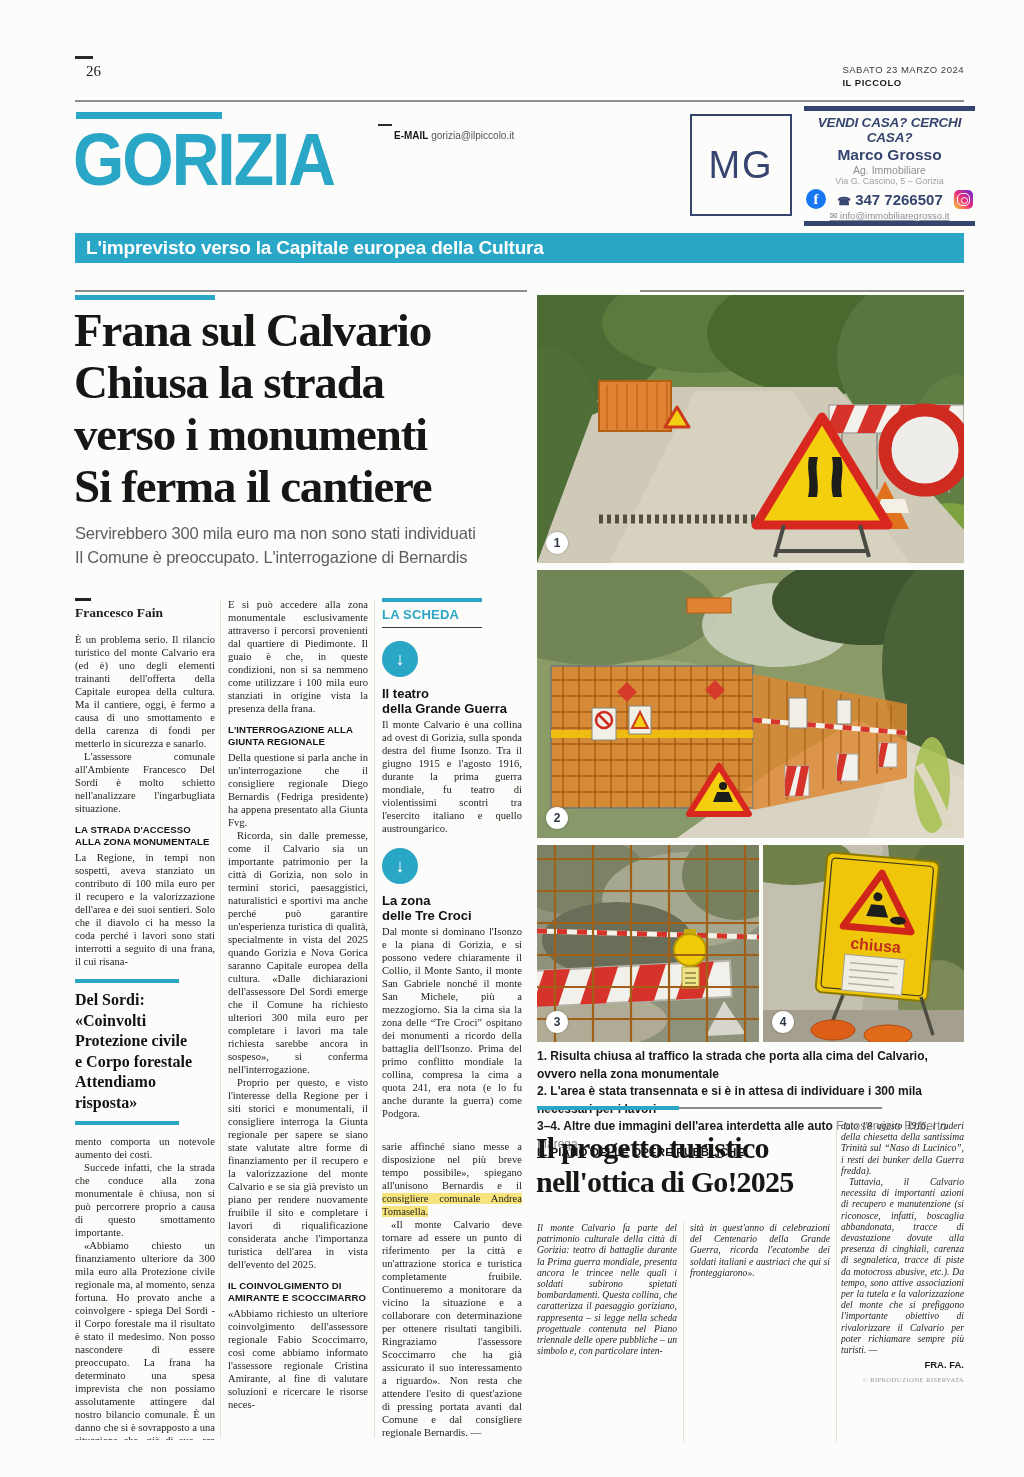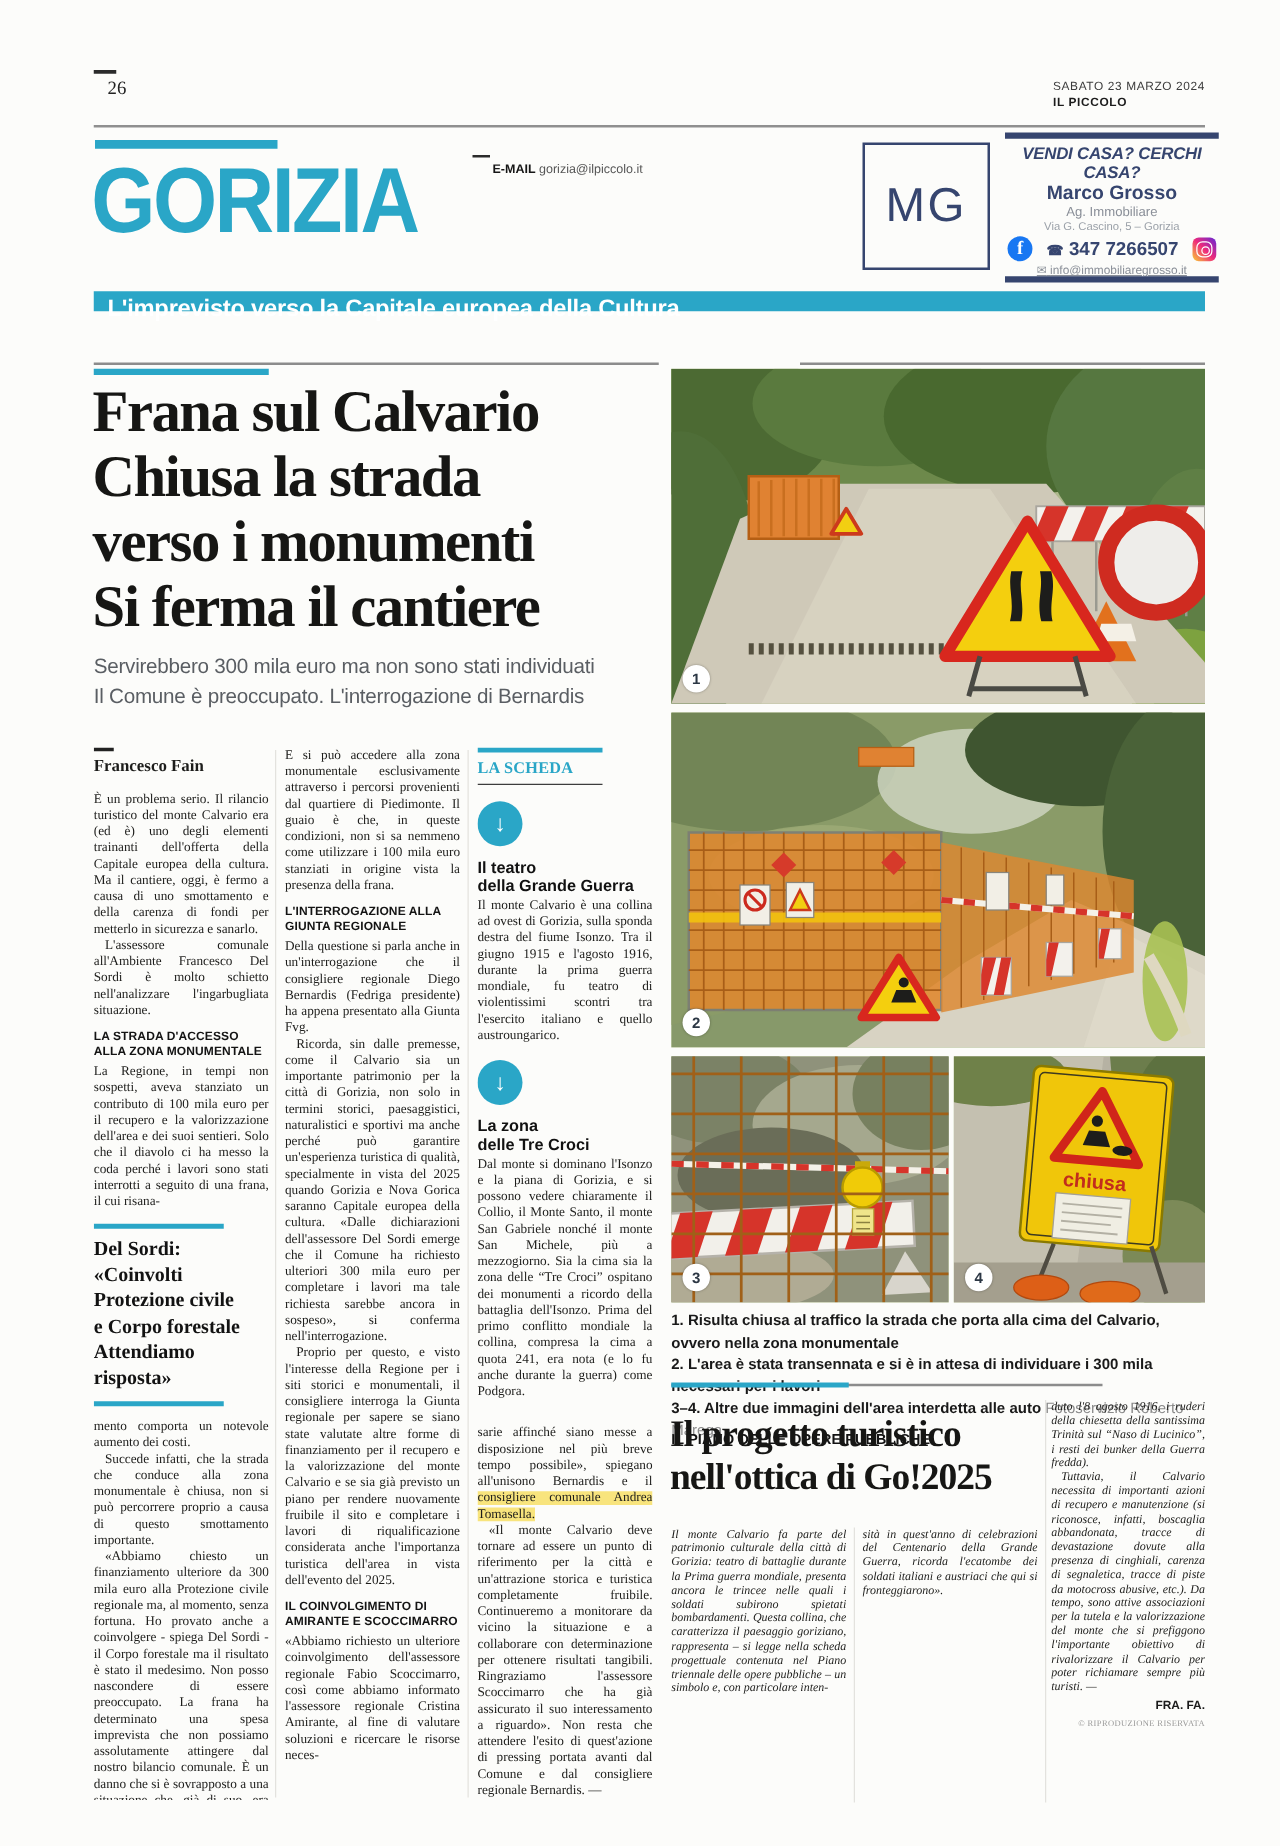--- a/index.html
+++ b/index.html
@@ -95,21 +95,21 @@
         </div>
         <div style="font-size:9.5px;color:#8a8f98;margin-top:1px;text-decoration:underline;">
           <span>✉</span>
           <span>info@immobiliaregrosso.it</span>
         </div>
       </div>
       <div style="height:5px;background:var(--navy);position:absolute;left:0;right:0;bottom:0;"></div>
     </div>
   </div>
 
-  <div class="abs bar" style="left:75px;top:233px;width:889px;height:16px;color:#fff;font-size:19px;font-weight:bold;line-height:30px;padding-left:11px;letter-spacing:-0.2px;">L'imprevisto verso la Capitale europea della Cultura</div>
+  <div class="abs bar" style="left:75px;top:233px;width:889px;height:30px;color:#fff;font-size:19px;font-weight:bold;line-height:30px;padding-left:11px;letter-spacing:-0.2px;">L'imprevisto verso la Capitale europea della Cultura</div>
 
   <div class="abs" style="left:75px;top:290px;width:452px;height:2px;background:var(--grayline);"></div>
   <div class="abs" style="left:640px;top:290px;width:324px;height:2px;background:var(--grayline);"></div>
 
   <div class="abs bar" style="left:75px;top:295px;width:140px;height:5px;"></div>
   <div class="abs serif" style="left:74px;top:304px;width:470px;font-weight:bold;font-size:47px;line-height:52px;letter-spacing:-1.2px;color:#161614;">
     <div>Frana sul Calvario</div>
     <div>Chiusa la strada</div>
     <div>verso i monumenti</div>
     <div>Si ferma il cantiere</div>
@@ -151,21 +151,21 @@
     <p class="ind">Ricorda, sin dalle premesse, come il Calvario sia un importante patrimonio per la città di Gorizia, non solo in termini storici, paesaggistici, naturalistici e sportivi ma anche perché può garantire un'esperienza turistica di qualità, specialmente in vista del 2025 quando Gorizia e Nova Gorica saranno Capitale europea della cultura. «Dalle dichiarazioni dell'assessore Del Sordi emerge che il Comune ha richiesto ulteriori 300 mila euro per completare i lavori ma tale richiesta sarebbe ancora in sospeso», si conferma nell'interrogazione.</p>
     <p class="ind">Proprio per questo, e visto l'interesse della Regione per i siti storici e monumentali, il consigliere interroga la Giunta regionale per sapere se siano state valutate altre forme di finanziamento per il recupero e la valorizzazione del monte Calvario e se sia già previsto un piano per rendere nuovamente fruibile il sito e completare i lavori di riqualificazione considerata anche l'importanza turistica dell'area in vista dell'evento del 2025.</p>
     <div class="col-subhead">IL COINVOLGIMENTO DI AMIRANTE E SCOCCIMARRO</div>
     <p>«Abbiamo richiesto un ulteriore coinvolgimento dell'assessore regionale Fabio Scoccimarro, così come abbiamo informato l'assessore regionale Cristina Amirante, al fine di valutare soluzioni e ricercare le risorse neces-</p>
   </div>
 
   <div class="vline" style="left:374px;top:600px;height:838px;"></div>
 
   <div class="abs" style="left:382px;top:598px;width:140px;height:842px;overflow:hidden;">
     <div class="bar" style="width:100px;height:4px;"></div>
-    <div style="display:inline-block;border-bottom:1px solid #3d3d3d;padding:3px 0 4px 0;min-width:100px;font-family:Liberation Serif, serif;">
+    <div style="display:inline-block;border-bottom:1px solid #3d3d3d;padding:3px 0 4px 0;min-width:100px;">
       <span style="color:var(--cyan);font-weight:bold;font-size:13px;letter-spacing:0.2px;">LA SCHEDA</span>
     </div>
 
     <div class="scheda-circle">↓</div>
     <div class="scheda-title">
       <div>Il teatro</div>
       <div>della Grande Guerra</div>
     </div>
     <p class="body-text" style="margin-top:2px;">Il monte Calvario è una collina ad ovest di Gorizia, sulla sponda destra del fiume Isonzo. Tra il giugno 1915 e l'agosto 1916, durante la prima guerra mondiale, fu teatro di violentissimi scontri tra l'esercito italiano e quello austroungarico.</p>
 

